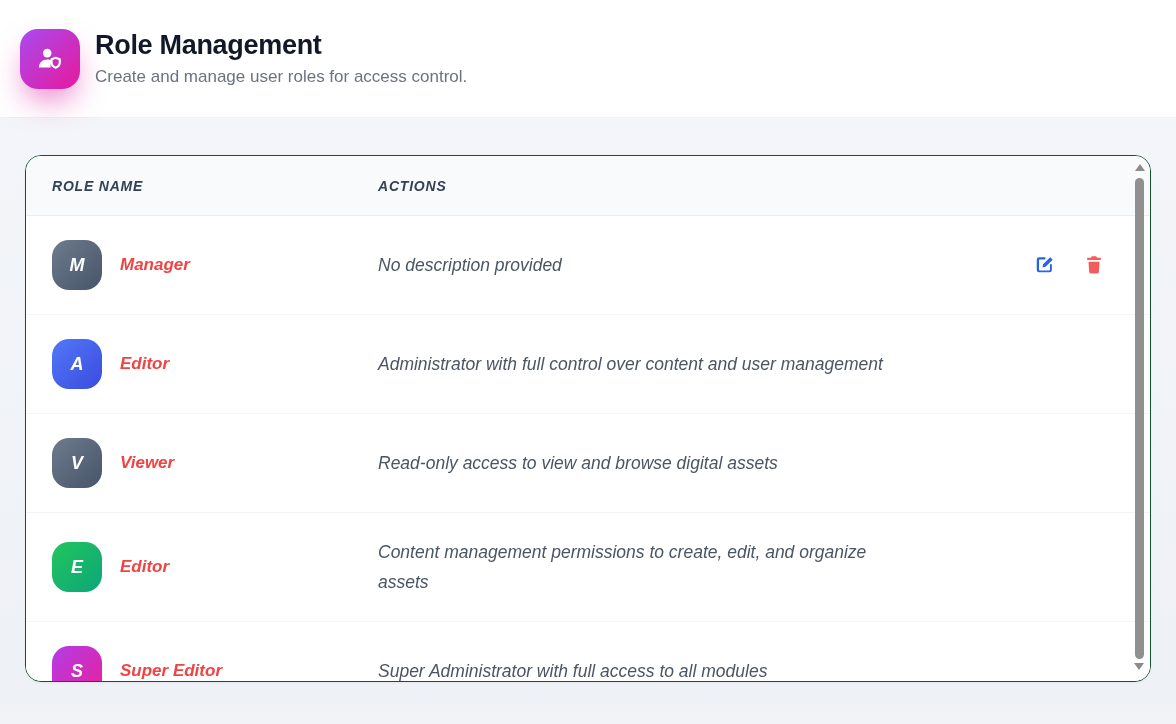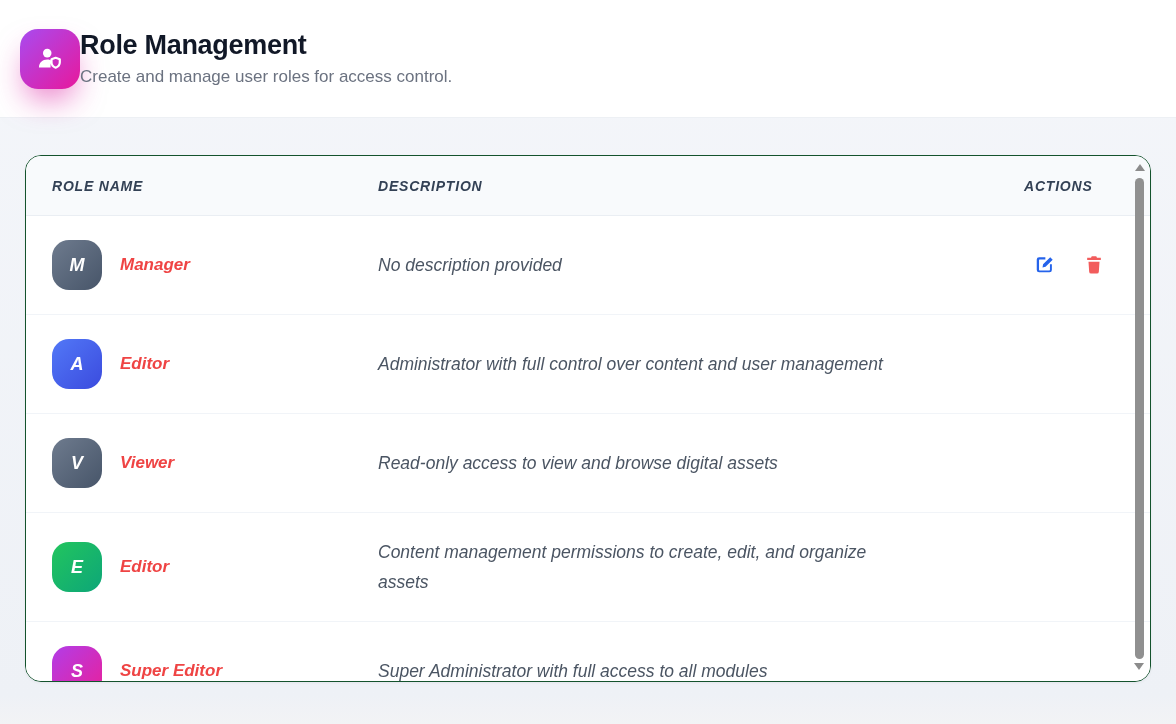--- a/index.html
+++ b/index.html
@@ -15,21 +15,21 @@
     position:absolute; top:0; left:0; right:0; height:118px;
     background:#FFFFFF; border-bottom:1px solid #EDF0F4;
     display:flex; align-items:center; padding:0 16px 0 20px; z-index:3;
   }
   .app-icon{
     width:60px; height:60px; border-radius:18px; flex:none;
     background:linear-gradient(135deg,var(--icon-g1,#A84BF0),var(--icon-g2,#E8189C));
     box-shadow:0 16px 30px -6px rgba(219,30,160,0.55);
     display:flex; align-items:center; justify-content:center;
   }
-  .header-text{ }
+  .header-text{ margin-left:15px; }
   .page-title{ font-size:27px; font-weight:700; color:#111827; letter-spacing:-0.3px; }
   .page-subtitle{ font-size:17px; color:#6B7280; margin-top:6px; }
   .add-role-btn{
     margin-left:auto; height:52px; padding:0 26px; border:none; cursor:pointer;
     border-radius:16px; background:var(--accent,#8B12F0); color:#fff;
     font-family:inherit; font-size:18px; font-weight:700;
     display:flex; align-items:center; gap:11px;
     box-shadow:0 16px 30px -6px rgba(139,18,240,0.5);
   }
 
@@ -89,21 +89,20 @@
   </div>
   <div class="header-text">
     <div class="page-title">Role Management</div>
     <div class="page-subtitle">Create and manage user roles for access control.</div>
   </div>
 </div>
 
 <div class="card">
   <div class="table-header">
     <div class="col-label">ROLE NAME</div>
-    <div class="col-label">DESCRIPTION</div>
     <div class="col-label">ACTIONS</div>
   </div>
 
   <div>
   <div class="table-row">
     <div class="role-cell">
       <div class="avatar" style="background: linear-gradient(135deg, rgb(110, 123, 142), rgb(71, 85, 105));">
         <span>M</span>
       </div>
       <span class="role-name">Manager</span>

